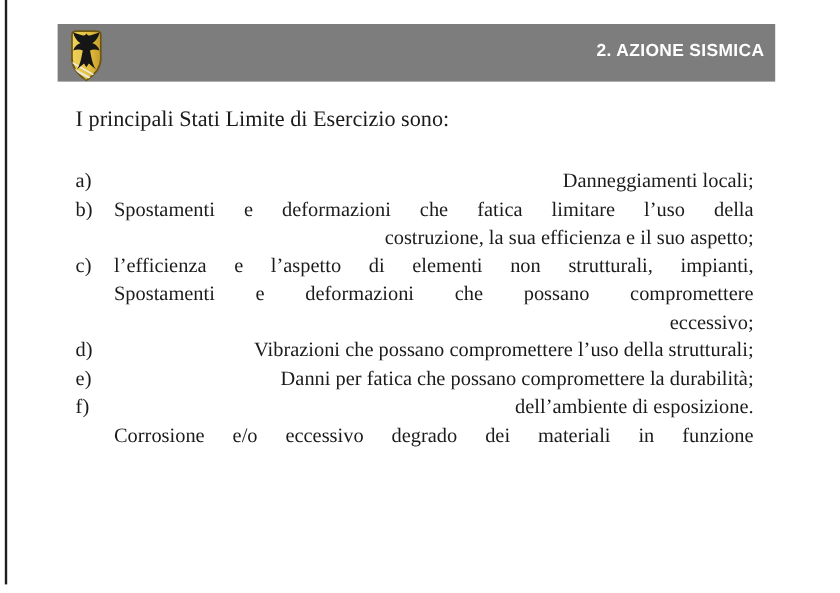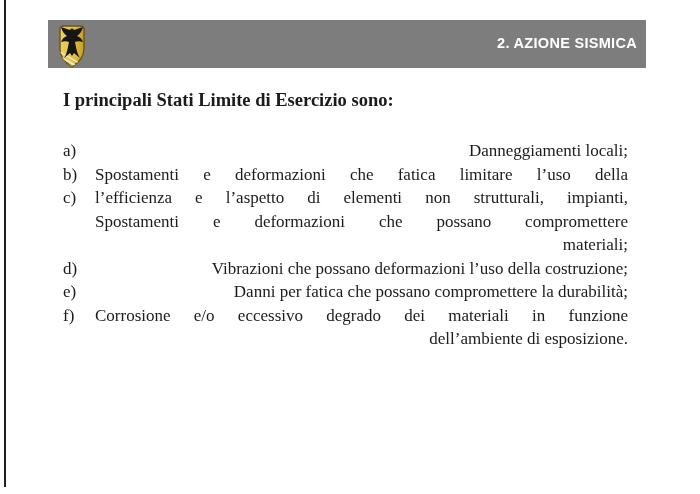--- a/index.html
+++ b/index.html
@@ -59,21 +59,21 @@
   }
 
   .content {
     position: absolute;
     left: 63px;
     top: 88px;
     width: 565px;
   }
 
   .page-title {
-    font-weight: bold;
+    font-weight: normal;
     font-size: 18.5px;
     line-height: 24px;
     margin: 0 0 27px 0;
     white-space: nowrap;
   }
 
   .limit-list {
     font-size: 17px;
     line-height: 23.5px;
   }
@@ -135,49 +135,50 @@
         <span class="li-label">a)</span>
         <div class="li-text">
           <span class="ln lline">Danneggiamenti locali;</span>
         </div>
       </div>
 
       <div class="li">
         <span class="li-label">b)</span>
         <div class="li-text">
           <span class="ln jline">Spostamenti e deformazioni che fatica limitare l’uso della</span>
+          <span class="ln lline">costruzione, la sua efficienza e il suo aspetto;</span>
         </div>
       </div>
 
       <div class="li">
         <span class="li-label">c)</span>
         <div class="li-text">
           <span class="ln jline">l’efficienza e l’aspetto di elementi non strutturali, impianti,</span>
           <span class="ln jline">Spostamenti e deformazioni che possano compromettere</span>
-          <span class="ln lline">materiali;</span>
+          <span class="ln lline">eccessivo;</span>
         </div>
       </div>
 
       <div class="li">
         <span class="li-label">d)</span>
         <div class="li-text">
-          <span class="ln lline">Vibrazioni che possano deformazioni l’uso della costruzione;</span>
+          <span class="ln lline">Vibrazioni che possano compromettere l’uso della strutturali;</span>
         </div>
       </div>
 
       <div class="li">
         <span class="li-label">e)</span>
         <div class="li-text">
           <span class="ln lline">Danni per fatica che possano compromettere la durabilità;</span>
         </div>
       </div>
 
       <div class="li">
         <span class="li-label">f)</span>
         <div class="li-text">
+          <span class="ln lline">dell’ambiente di esposizione.</span>
           <span class="ln jline">Corrosione e/o eccessivo degrado dei materiali in funzione</span>
-          <span class="ln lline">dell’ambiente di esposizione.</span>
         </div>
       </div>
 
     </div>
   </div>
 </div>
 
 </body></html>

